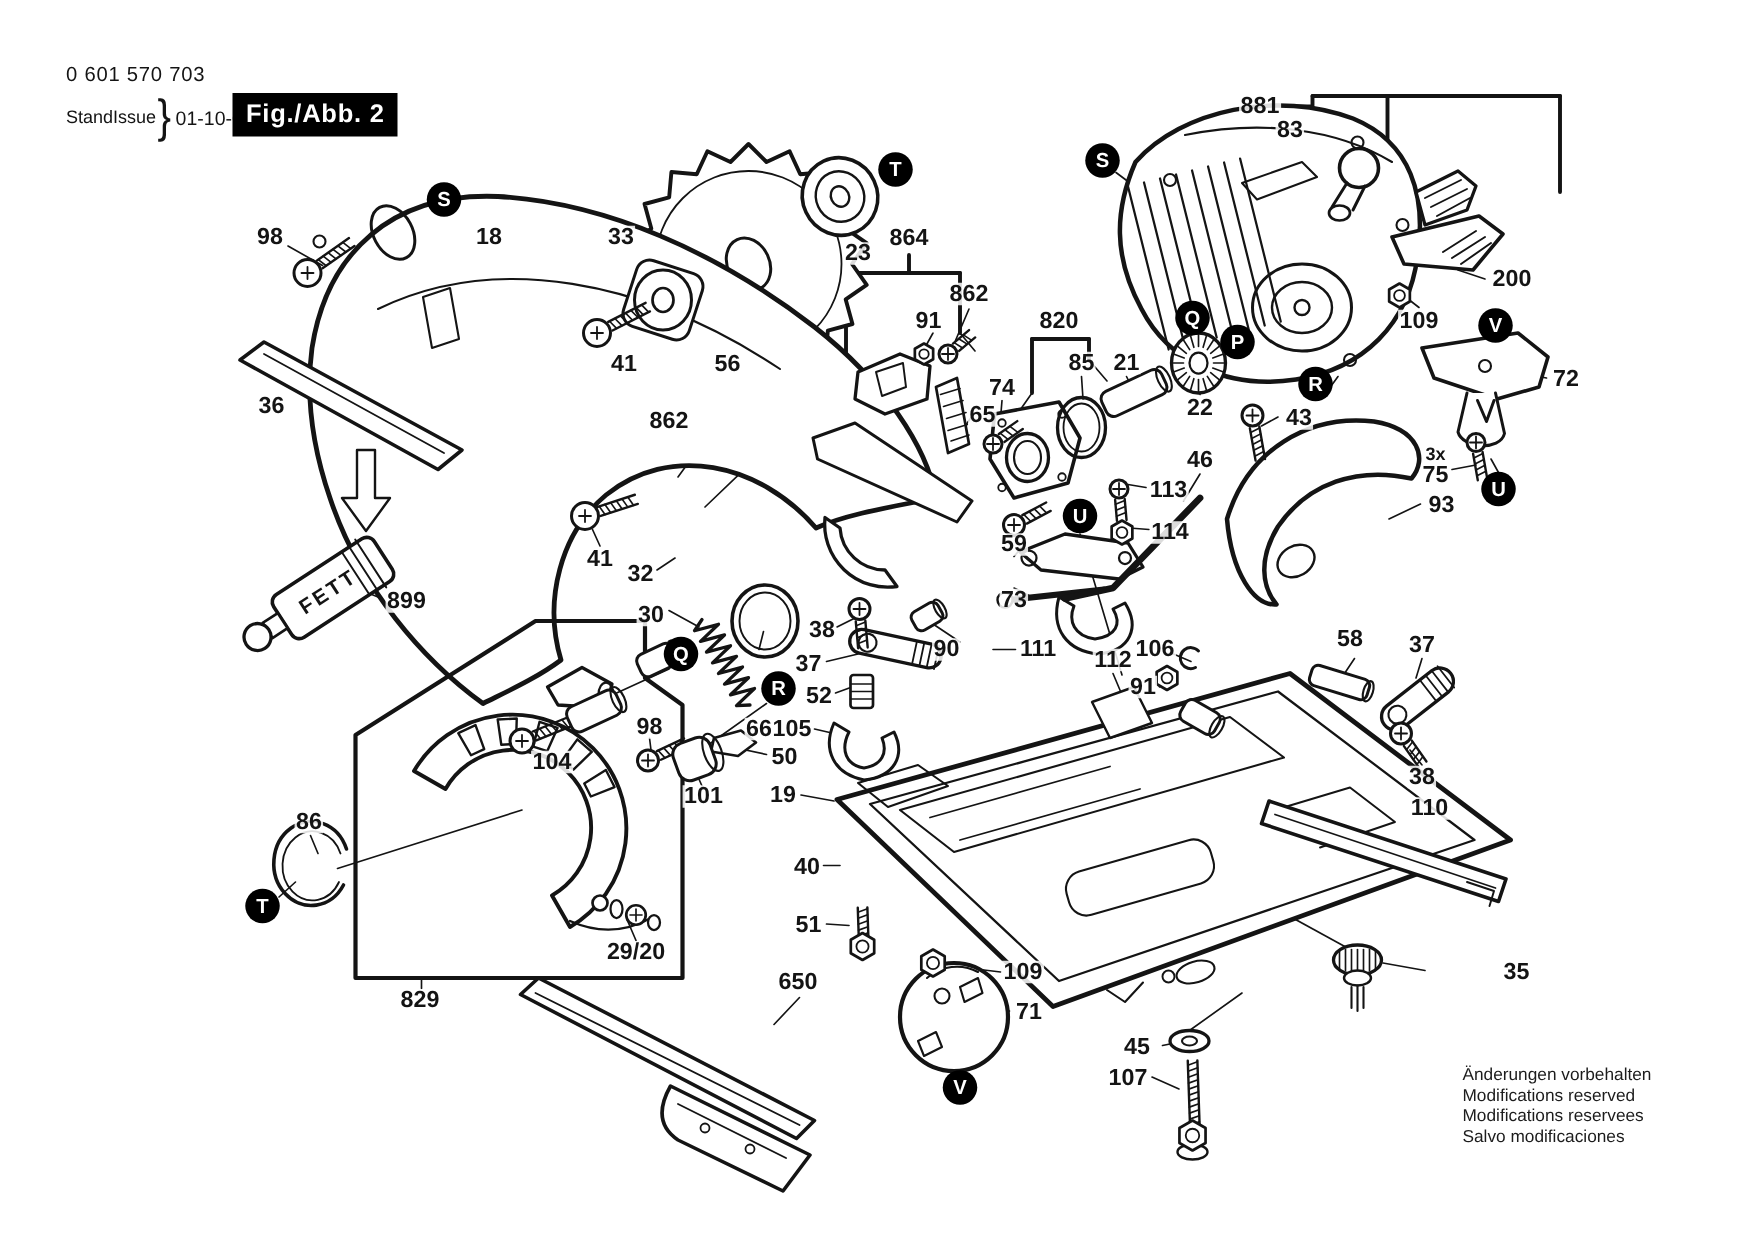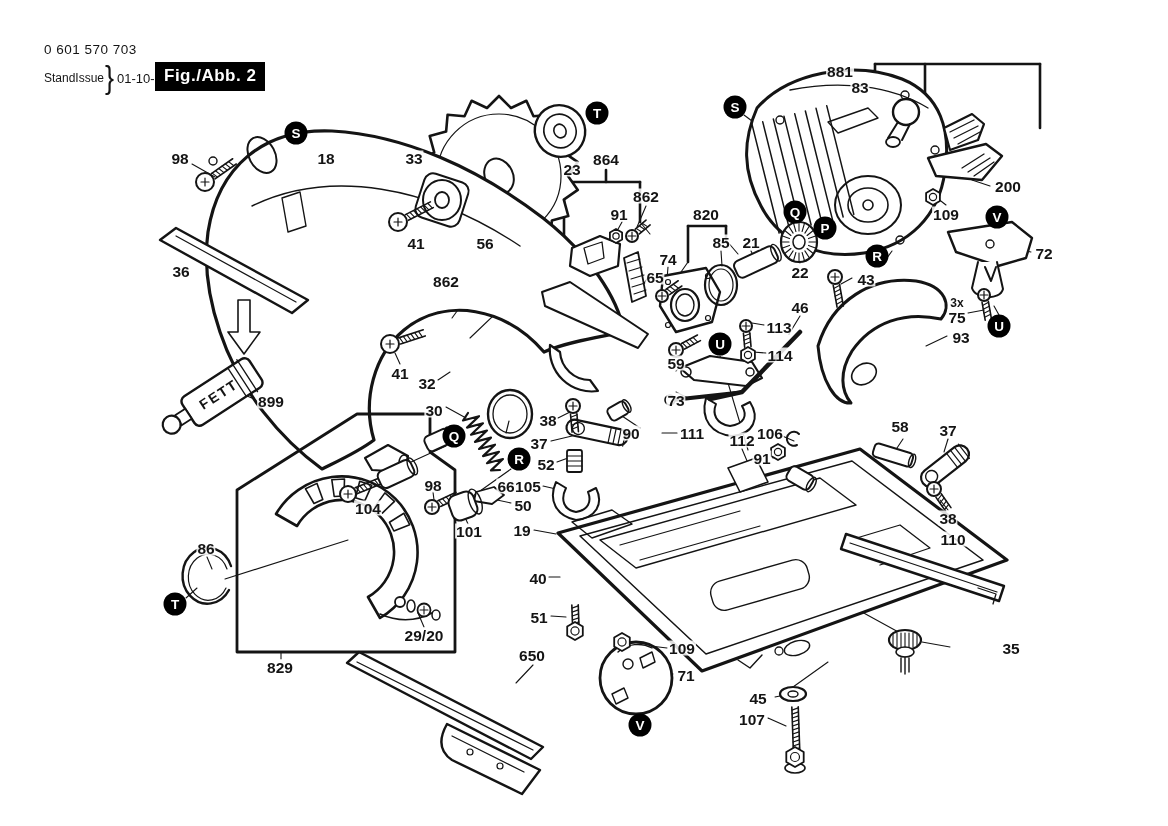--- a/index.html
+++ b/index.html
@@ -622,13 +622,19 @@
       <div class="balloon" style="left: 877px; top: 256px; background: rgb(0, 0, 0); color: rgb(255, 255, 255);">R</div>
       <div class="balloon" style="left: 997px; top: 217px; background: rgb(0, 0, 0); color: rgb(255, 255, 255);">V</div>
       <div class="balloon" style="left: 999px; top: 326px; background: rgb(0, 0, 0); color: rgb(255, 255, 255);">U</div>
       <div class="balloon" style="left: 454px; top: 436px; background: rgb(0, 0, 0); color: rgb(255, 255, 255);">Q</div>
       <div class="balloon" style="left: 519px; top: 459px; background: rgb(0, 0, 0); color: rgb(255, 255, 255);">R</div>
       <div class="balloon" style="left: 720px; top: 344px; background: rgb(0, 0, 0); color: rgb(255, 255, 255);">U</div>
       <div class="balloon" style="left: 175px; top: 604px; background: rgb(0, 0, 0); color: rgb(255, 255, 255);">T</div>
       <div class="balloon" style="left: 640px; top: 725px; background: rgb(0, 0, 0); color: rgb(255, 255, 255);">V</div>
     </div>
 
+  <div class="footer">
+    <div>Änderungen vorbehalten</div>
+    <div>Modifications reserved</div>
+    <div>Modifications reservees</div>
+    <div>Salvo modificaciones</div>
+  </div>
 </div>
 
 </body></html>

